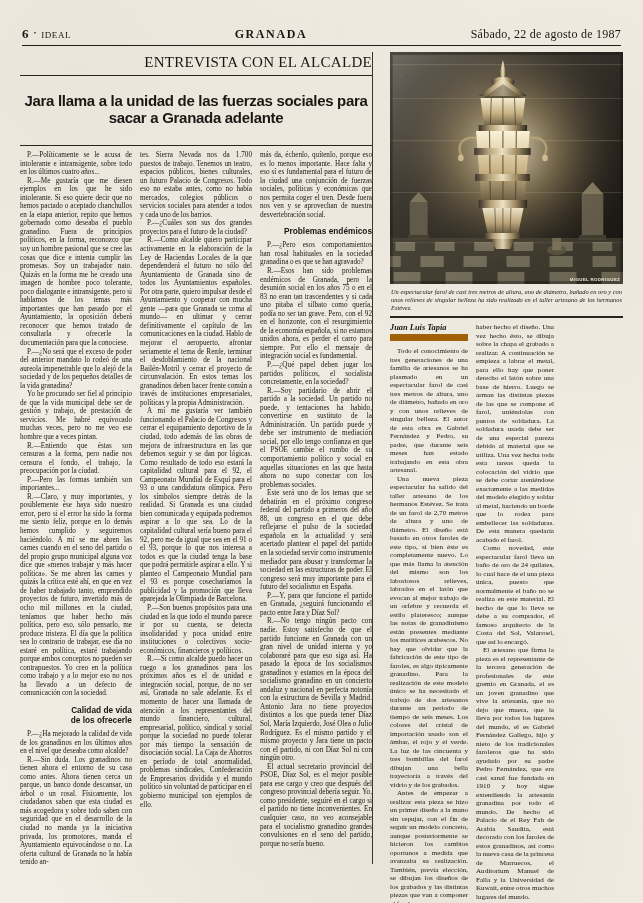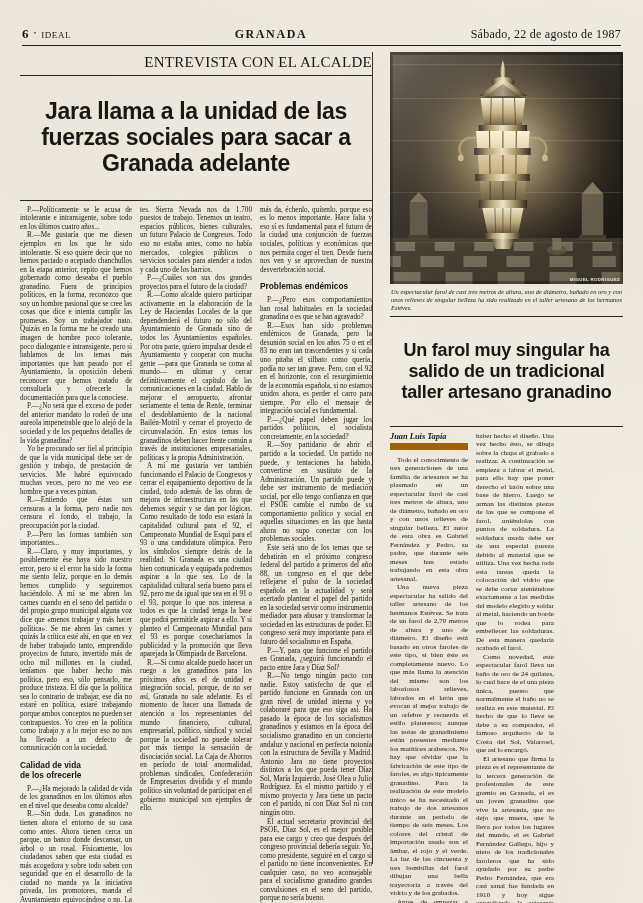--- a/index.html
+++ b/index.html
@@ -92,21 +92,21 @@
     text-align: right;
     font-size: 15px;
     letter-spacing: .3px;
     padding: 2px 0 4px 0;
     font-family: "Liberation Serif", serif;
   }
   .kicker-rule { border-top: 1px solid #2a251f; }
   .headline-main {
     font-family: "Liberation Sans", sans-serif;
     font-weight: bold;
-    font-size: 23px;
+    font-size: 15px;
     line-height: 1.13;
     text-align: center;
     letter-spacing: -.3px;
     padding: 7px 0 8px 0;
   }
   .headline-rule { border-top: 1px solid #2a251f; margin-bottom: 5px; }
 
   
   .cols-3 {
     display: flex;
@@ -128,20 +128,21 @@
     word-spacing: -0.2px;
   }
   p.txt.cont { text-indent: 0; }
   h3.subhead {
     font-family: "Liberation Sans", sans-serif;
     font-weight: bold;
     font-size: 8.3px;
     line-height: 10px;
     margin: 7px 0 5px 0;
     text-indent: 0;
+    text-align: right;
   }
 
   
   .photo-wrap { position: relative; }
   .photo {
     width: 100%;
     height: 232px;
     display: block;
     position: relative;
     overflow: hidden;
@@ -242,20 +243,21 @@
           </h3>
           <p class="txt">P.—¿Ha mejorado la calidad de vida de los granadinos en los últimos años en el nivel que deseaba como alcalde?</p>
           <p class="txt">R.—Sin duda. Los granadinos no tienen ahora el entorno de su casa como antes. Ahora tienen cerca un parque, un banco donde descansar, un árbol o un rosal. Físicamente, los ciudadanos saben que esta ciudad es más acogedora y sobre todo saben con seguridad que en el desarrollo de la ciudad no manda ya la iniciativa privada, los promotores, manda el Ayuntamiento equivocándose o no. La oferta cultural de Granada no la había tenido an-</p>
         </div>
 
         <div class="col">
           <p class="txt cont">tes. Sierra Nevada nos da 1.700 puestos de trabajo. Tenemos un teatro, espacios públicos, bienes culturales, un futuro Palacio de Congresos. Todo eso no estaba antes, como no había mercados, colegios públicos o servicios sociales para atender a todos y cada uno de los barrios.</p>
           <p class="txt">P.—¿Cuáles son sus dos grandes proyectos para el futuro de la ciudad?</p>
           <p class="txt">R.—Como alcalde quiero participar activamente en la elaboración de la Ley de Haciendas Locales de la que dependenderá el futuro no sólo del Ayuntamiento de Granada sino de todos los Ayuntamientos españoles. Por otra parte, quiero impulsar desde el Ayuntamiento y cooperar con mucha gente —para que Granada se coma al mundo— en ultimar y cerrar definitivamente el capítulo de las comunicaciones en la ciudad. Hablo de mejorar el aeropuerto, afrontar seriamente el tema de Renfe, terminar el desdoblamiento de la nacional Bailén-Motril y cerrar el proyecto de circunvalación. En estos temas los granadinos deben hacer frente común a través de instituciones empresariales, políticas y la propia Administración.</p>
           <p class="txt">A mí me gustaría ver también funcionando el Palacio de Congresos y cerrar el equipamiento deportivo de la ciudad, todo además de las obras de mejora de infraestructura en las que debemos seguir y se dan por lógicas. Como resultado de todo eso estará la capitalidad cultural para el 92, el Campeonato Mundial de Esquí para el 93 o una candidatura olímpica. Pero los símbolos siempre detrás de la realidad. Si Granada es una ciudad bien comunicada y equipada podremos aspirar a lo que sea. Lo de la capitalidad cultural sería bueno para el 92, pero me da igual que sea en el 91 o el 93, porque lo que nos interesa a todos es que la ciudad tenga la base que podrá permitirle aspirar a ello. Y si planteo el Campeonato Mundial para el 93 es porque cosecharíamos la publicidad y la promoción que lleva aparejada la Olimpiada de Barcelona.</p>
+          <p class="txt">P.—Son buenos propósitos para una ciudad en la que todo el mundo parece ir por su cuenta, se detecta insolidaridad y poca unidad entre instituciones o colectivos socio-económicos, financieros y políticos.</p>
           <p class="txt">R.—Si como alcalde puedo hacer un ruego a los granadinos para los próximos años es el de unidad e integración social, porque, de no ser así, Granada no sale adelante. Es el momento de hacer una llamada de atención a los representantes del mundo financiero, cultural, empresarial, político, sindical y social porque la sociedad no puede tolerar por más tiempo la sensación de disociación social. La Caja de Ahorros en período de total anormalidad, problemas sindicales, Confederación de Empresarios dividida y el mundo político sin voluntad de participar en el gobierno municipal son ejemplos de ello.</p>
         </div>
 
         <div class="col">
           <p class="txt cont">más da, échenlo, quítenlo, porque eso es lo menos importante. Hace falta y eso sí es fundamental para el futuro de la ciudad una conjunción de fuerzas sociales, políticas y económicas que nos permita coger el tren. Desde fuera nos ven y se aprovechan de nuestra desvertebración social.</p>
           <h3 class="subhead">Problemas endémicos</h3>
           <p class="txt">P.—¿Pero esos comportamientos han rosal habituales en la sociedad granadina o es que se han agravado?</p>
           <p class="txt">R.—Esos han sido problemas endémicos de Granada, pero la desunión social en los años 75 o en el 83 no eran tan trascendentes y si cada uno pitaba el silbato como quería, podía no ser tan grave. Pero, con el 92 en el horizonte, con el resurgimiento de la economía española, si no estamos unidos ahora, es perder el carro para siempre. Por ello el mensaje de integración social es fundamental.</p>
           <p class="txt">P.—¿Qué papel deben jugar los partidos políticos, el socialista concretamente, en la sociedad?</p>
           <p class="txt">R.—Soy partidario de abrir el partido a la sociedad. Un partido no puede, y tentaciones ha habido, convertirse en sustituto de la Administración. Un partido puede y debe ser instrumento de mediación social, por ello tengo confianza en que el PSOE cambie el rumbo de su comportamiento político y social en aquellas situaciones en las que hasta ahora no supo conectar con los problemas sociales.</p>
@@ -409,21 +411,20 @@
             </g>
 
             <rect x="0" y="0" width="260" height="232" fill="none" stroke="#0e0c09" stroke-width="6" opacity="0.35"></rect>
           </svg>
           <span class="photo-credit">MIGUEL RODRIGUEZ</span>
         </div>
         <div class="caption">Un espectacular farol de casi tres metros de altura, uno de diámetro, bañado en oro y con unos relieves de singular belleza ha sido realizado en el taller artesano de los hermanos Estévez.</div>
         <div class="cap-rule"></div>
       </div>
 
-      <h2 class="headline-second">Un farol muy singular ha salido de un tradicional taller artesano granadino</h2>
       <div class="hl2-rule"></div>
 
       <div class="cols-r">
         <div class="col-r">
           <div class="byline">Juan Luis Tapia</div>
           <p class="txt">Todo el conocimiento de tres generaciones de una familia de artesanos se ha plasmado en un espectacular farol de casi tres metros de altura, uno de diámetro, bañado en oro y con unos relieves de singular belleza. El autor de esta obra es Gabriel Fernández y Pedro, su padre, que durante seis meses han estado trabajando en esta obra artesanal.</p>
           <p class="txt">Una nueva pieza espectacular ha salido del taller artesano de los hermanos Estévez. Se trata de un farol de 2,70 metros de altura y uno de diámetro. El diseño está basado en otros faroles de este tipo, si bien éste es completamente nuevo. Lo que más llama la atención del mismo son los laboriosos relieves, labrados en el latón que evocan al mejor trabajo de un orfebre y recuerda el estilo plateresco; aunque las notas de granadinismo están presentes mediante los matítices arabescos. No hay que olvidar que la fabricación de este tipo de faroles, es algo típicamente granadino. Para la realización de este modelo único se ha necesitado el trabajo de dos artesanos durante un período de tiempo de seis meses. Los colores del cristal de importación usado son el ámbar, el rojo y el verde. La luz de las cincuenta y tres bombillas del farol dibujan una bella trayectoria a través del vidrio y de los grabados.</p>
           <p class="txt">Antes de empezar a realizar esta pieza se hizo un primer diseño a la mano sin repujar, con el fin de seguir un modelo concreto, aunque posteriormente se hicieron los cambios oportunos a medida que avanzaba su realización. También, previa elección, se dibujan los diseños de los grabados y las distintas piezas que van a componer el farol.</p>
 
         </div>

